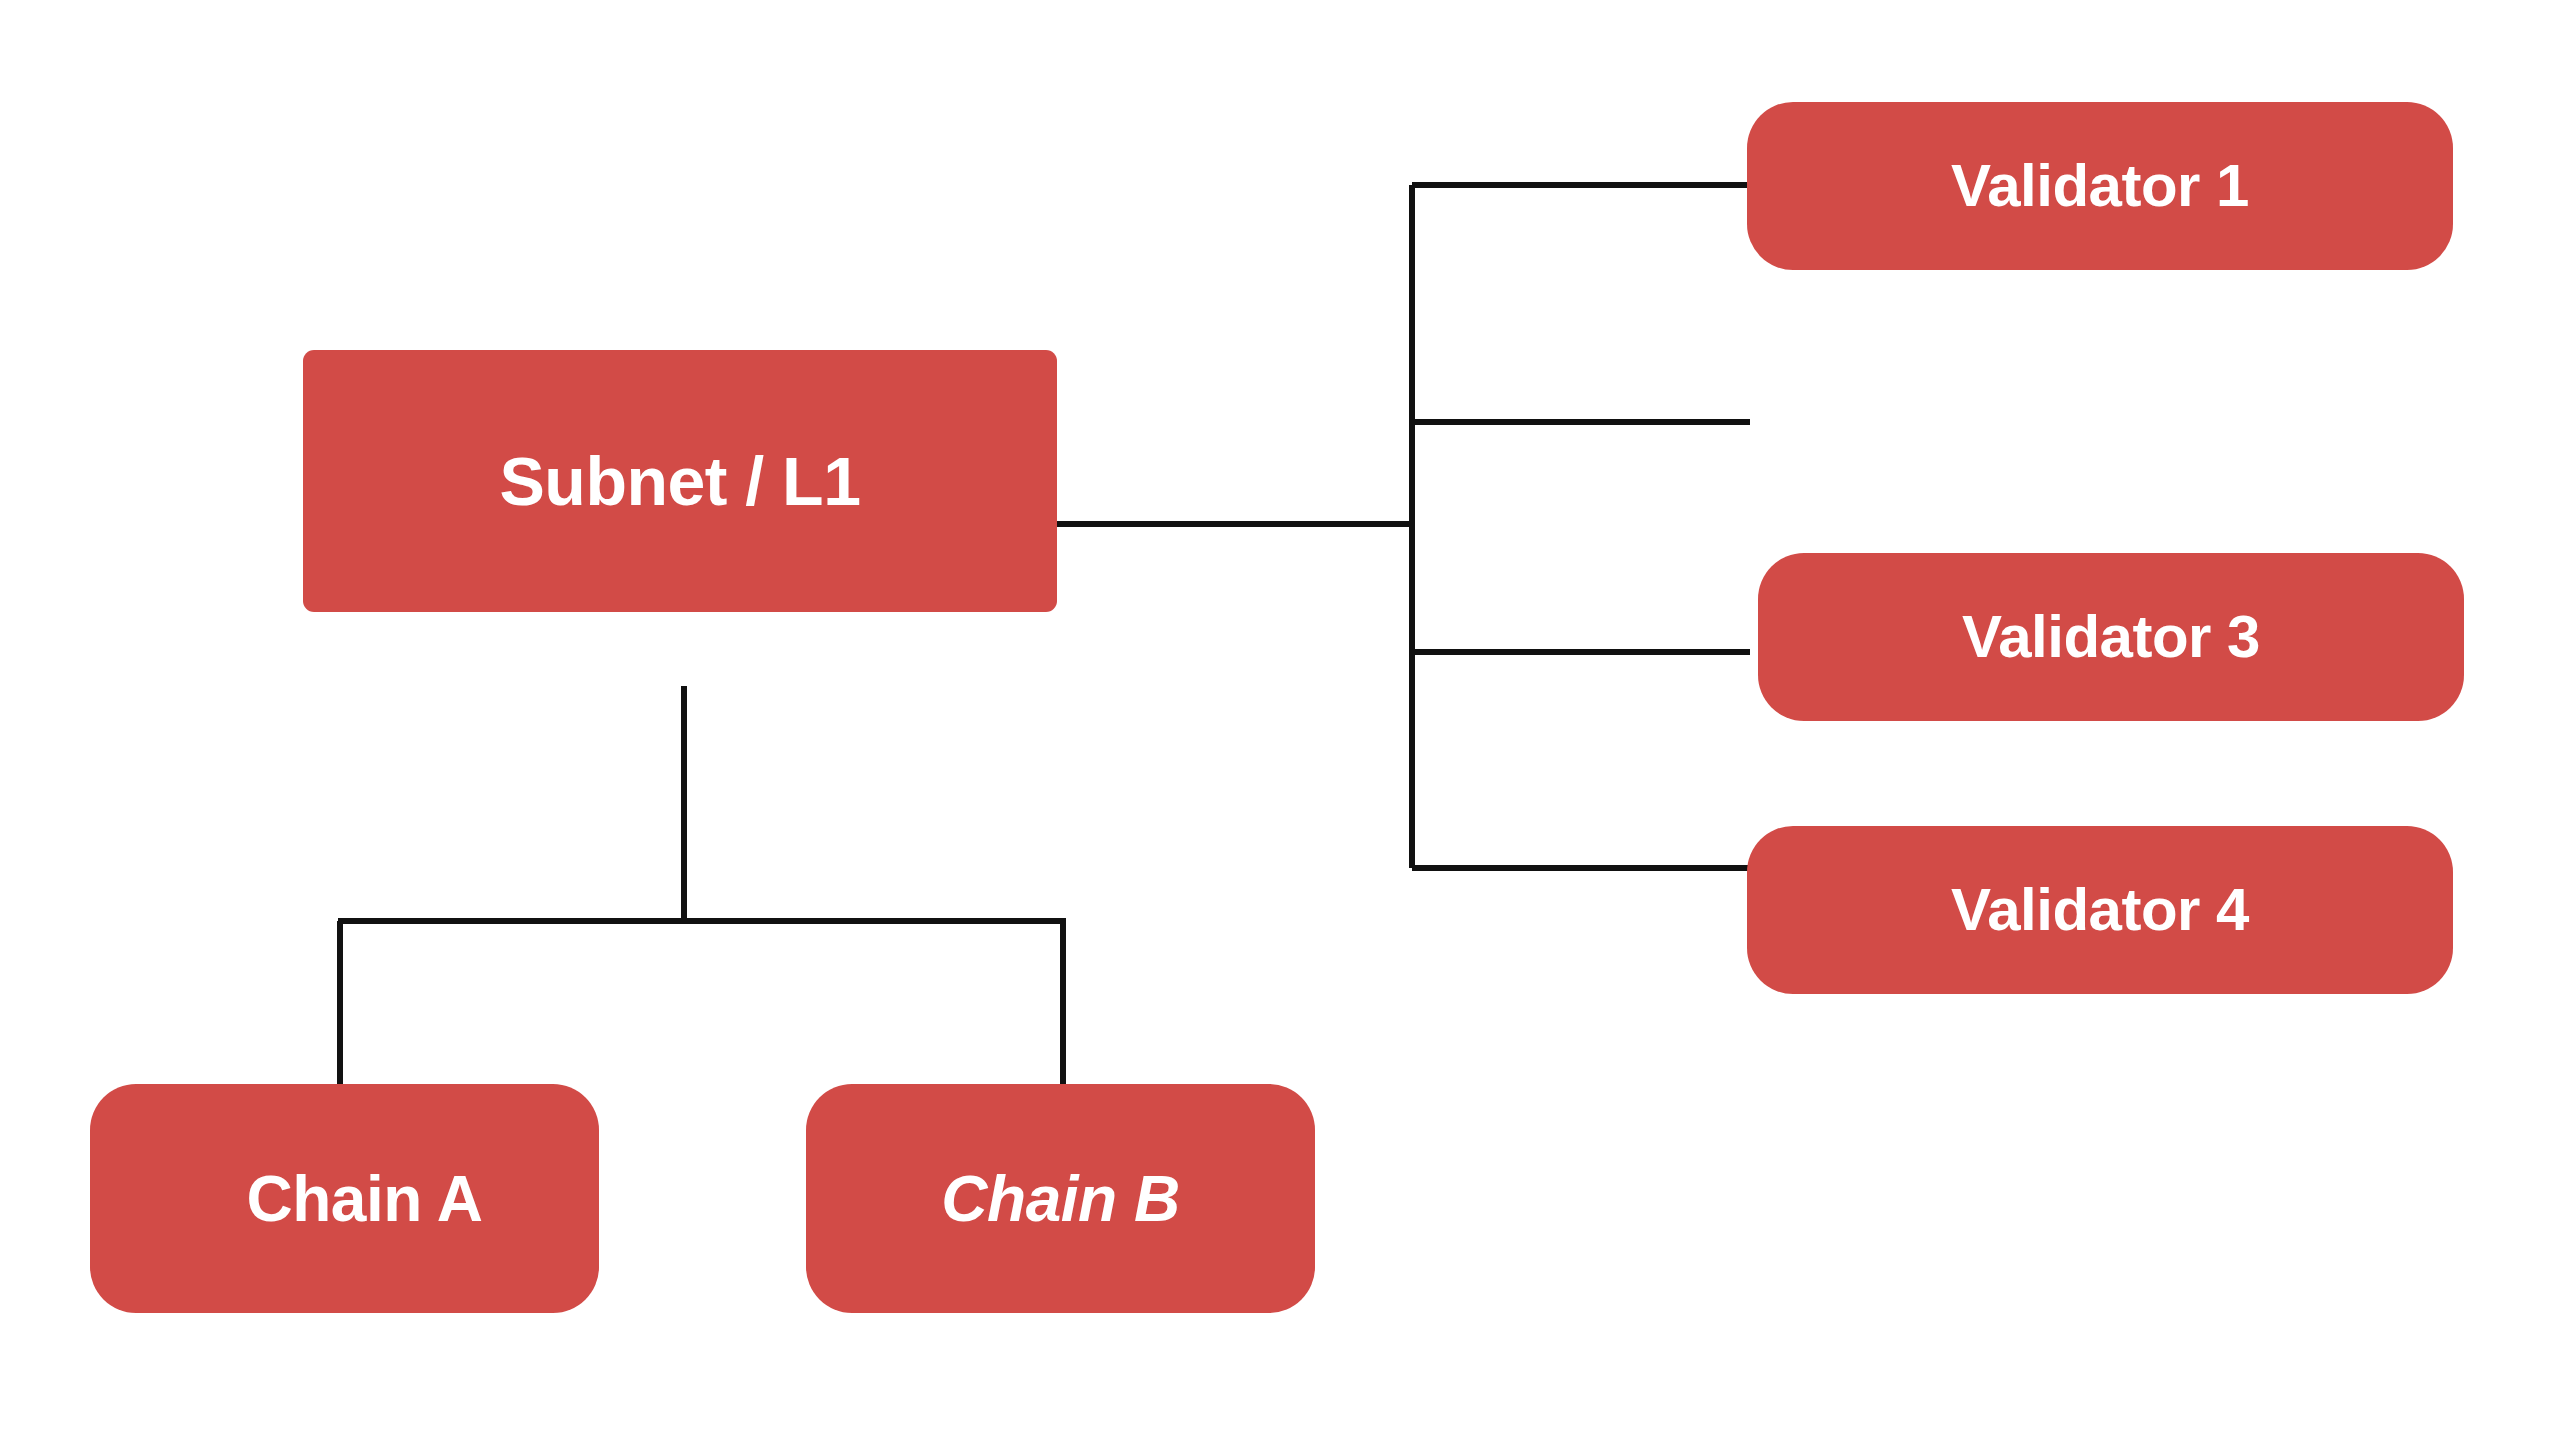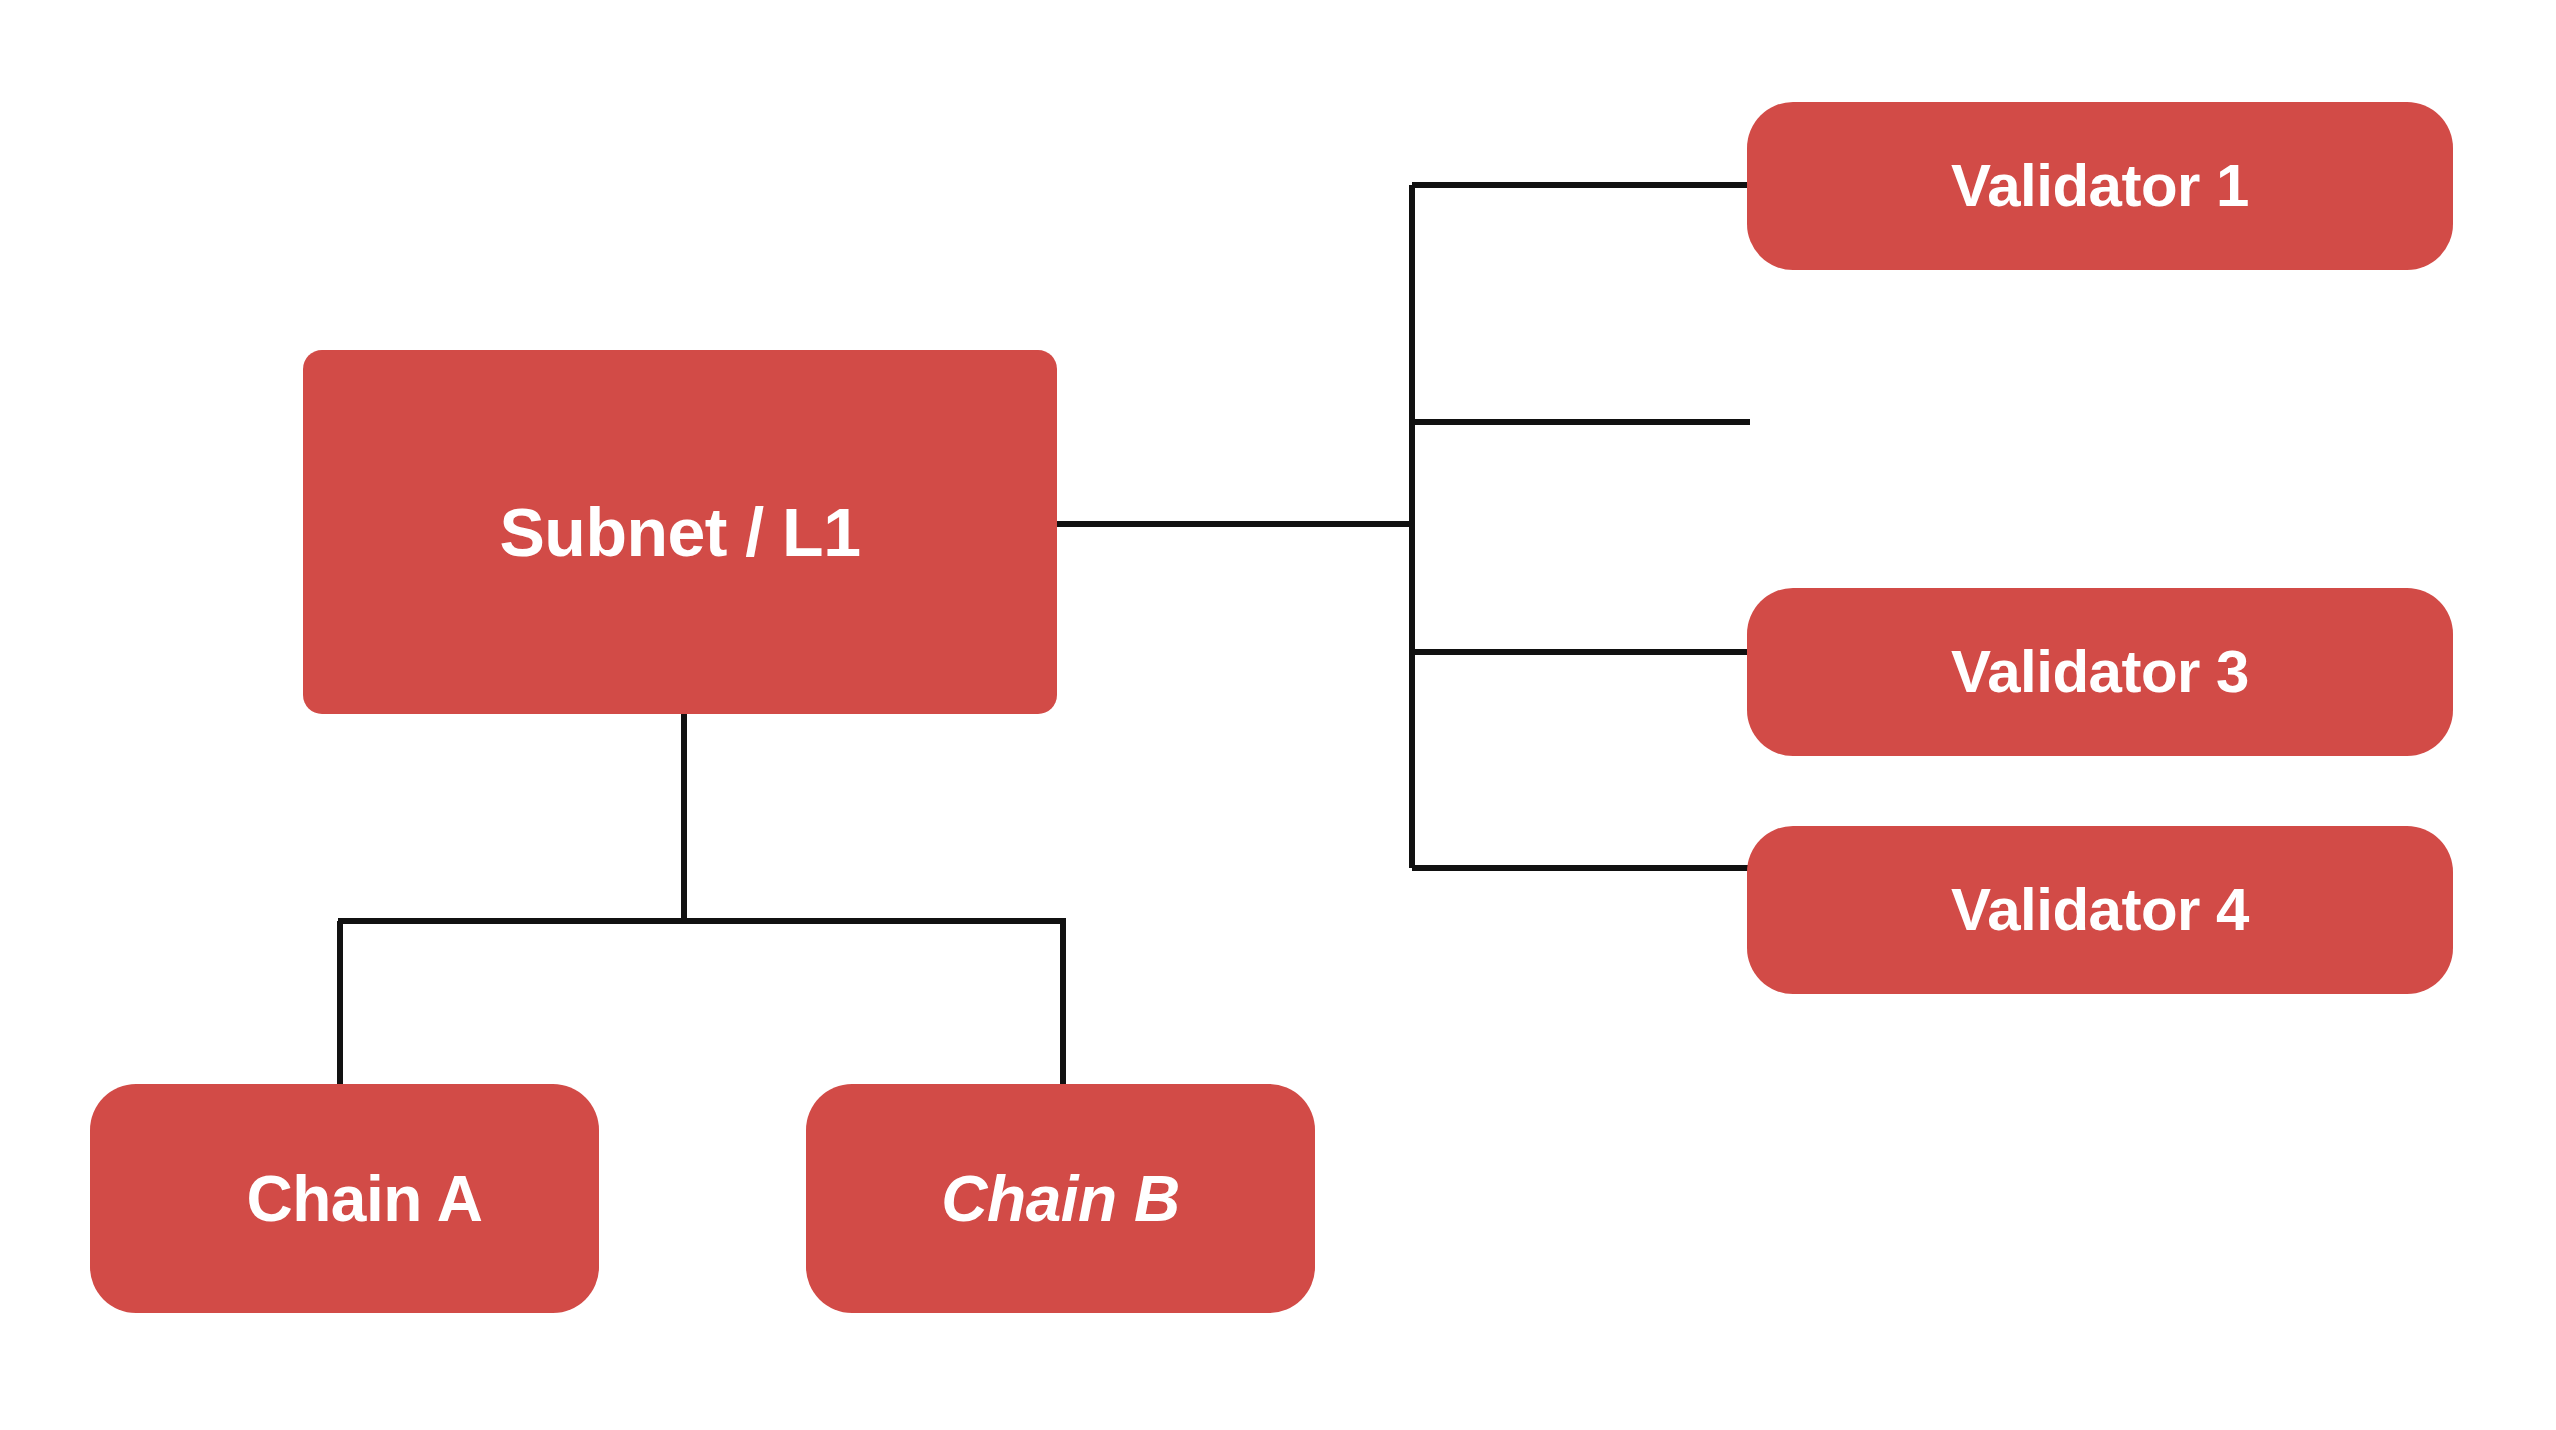--- a/index.html
+++ b/index.html
@@ -44,35 +44,35 @@
   .node-label {
     display: block;
     line-height: 1;
   }
 
   
   #node-subnet {
     left: 303px;
     top: 350px;
     width: 754px;
-    height: 364px;
-    border-radius: 19px;
+    height: 262px;
+    border-radius: 11px;
     font-size: 68px;
   }
 
   
   .node-validator {
     left: 1747px;
     width: 706px;
     height: 168px;
     font-size: 60px;
   }
   #node-validator-1 { top: 102px; }
   #node-validator-2 { top: 339px; }
-  #node-validator-3 { top: 588px; }
+  #node-validator-3 { top: 553px; margin-left: 11px; }
   #node-validator-4 { top: 798px; margin-top: 28px; }
 
   
   .node-chain {
     top: 1084px;
     width: 509px;
     height: 229px;
     font-size: 64px;
   }
   #node-chain-a { left: 90px; padding-left: 40px; }

